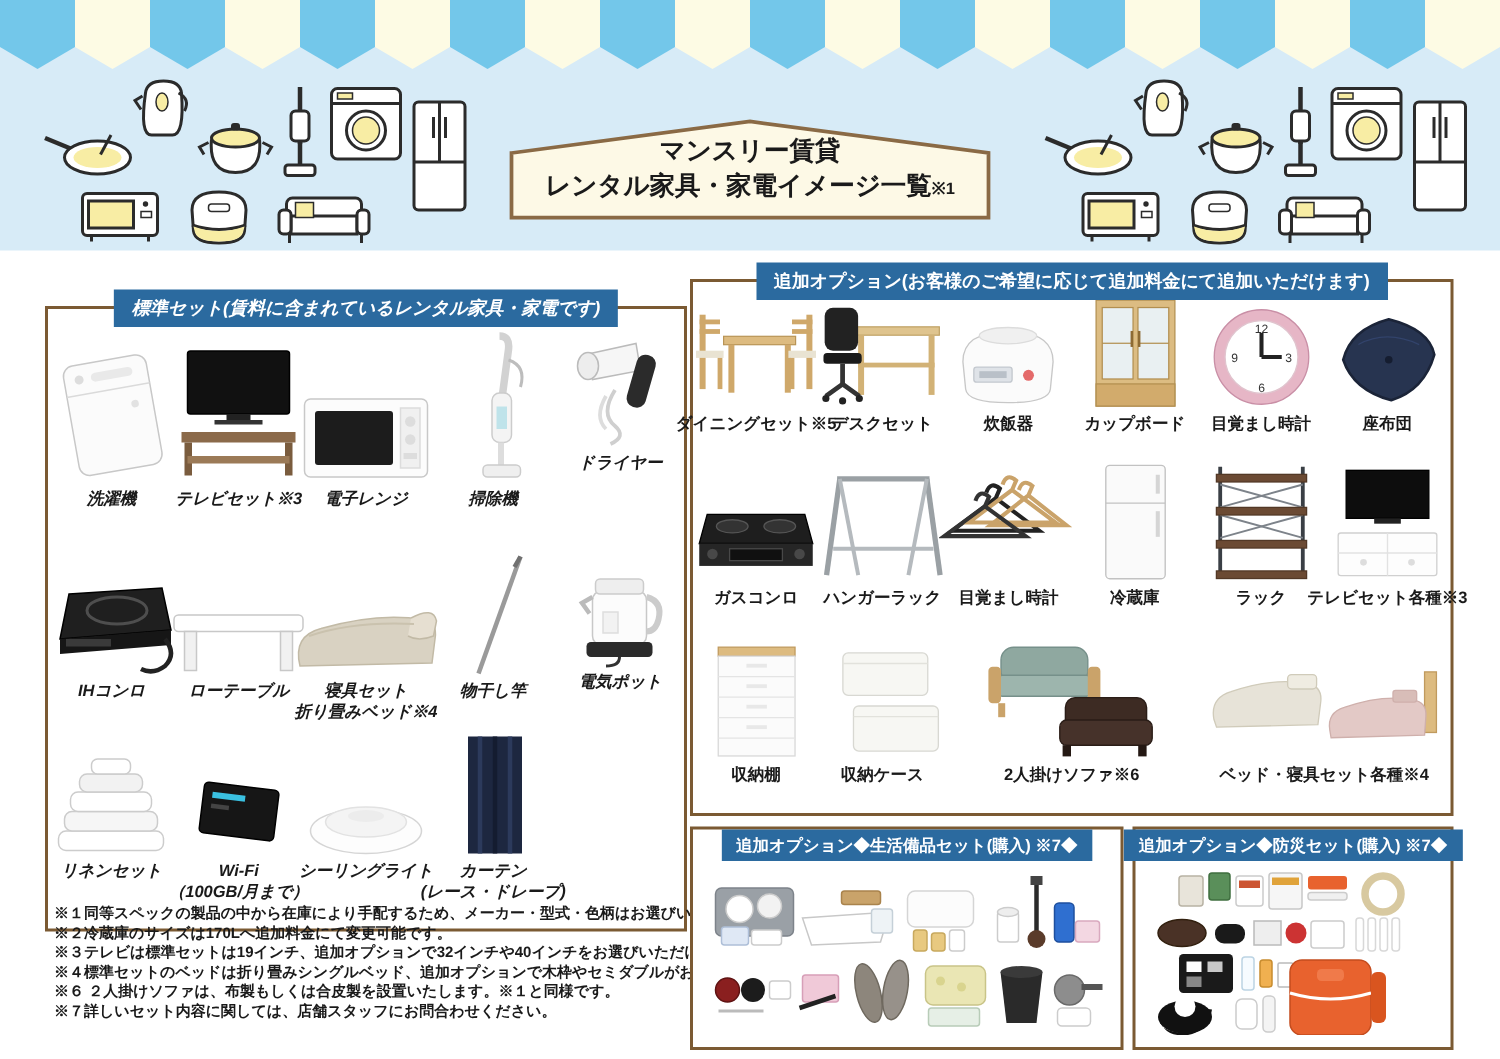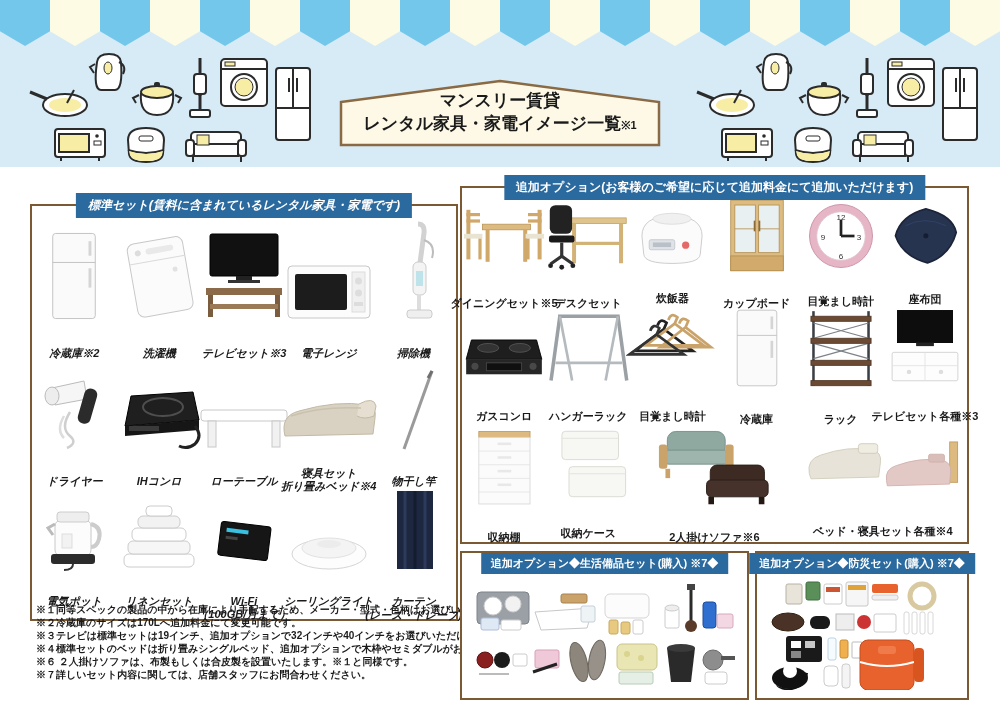--- a/index.html
+++ b/index.html
@@ -24,21 +24,21 @@
   
   .panel{position:absolute;background:#fff;border:2px solid #7b5a33;}
   .panel-header{position:absolute;top:-13px;left:50%;transform:translateX(-50%);
       background:#2b6a9f;color:#fff;font-weight:bold;font-size:12px;
       padding:4px 12px;white-space:nowrap;}
   .std-panel{left:30px;top:204px;width:424px;height:413px;font-style:italic;}
   .opt-panel{left:460px;top:186px;width:505px;height:354px;}
   .grid{display:grid;}
   .std-grid{grid-template-columns:repeat(5,1fr);grid-template-rows:152px 126px 128px;padding-top:10px;}
   .opt-grid{grid-template-columns:repeat(6,1fr);grid-template-rows:106px 118px 112px;padding-top:12px;}
-  .cell{display:flex;flex-direction:column;align-items:center;min-width:0;gap:20px;}
+  .cell{display:flex;flex-direction:column;align-items:center;min-width:0;}
   .span2{grid-column:span 2;}
   .img{display:flex;align-items:flex-end;justify-content:center;}
   .h112{height:108px;} .h84{height:84px;} .h82{height:78px;}
   .h78{height:74px;} .h88{height:84px;}
   .lbl{font-size:11px;font-weight:bold;text-align:center;line-height:1.25;margin-top:3px;white-space:nowrap;}
   .lbl span{display:block;}
   
   .footnotes{position:absolute;left:36px;top:604px;width:430px;font-size:10px;
       font-weight:bold;line-height:12.9px;}
   .footnotes div{white-space:nowrap;}
@@ -253,33 +253,20 @@
       <div class="l1">マンスリー賃貸</div>
       <div class="l2"><span style="display:inline">レンタル家具・家電イメージ一覧</span><span style="display:inline" class="note">※1</span></div>
     </div>
   </div>
 </div>
 
 <section class="panel std-panel">
   <div class="panel-header">標準セット(賃料に含まれているレンタル家具・家電です)</div>
   <div class="grid std-grid">
 
-    <div class="cell">
-      <div class="img h112">
-          <svg width="58" height="96" viewBox="0 0 60 96">
-            <rect x="8" y="4" width="44" height="88" rx="3" fill="#fafafa" stroke="#c2c2c2"></rect>
-            <line x1="8" y1="34" x2="52" y2="34" stroke="#c2c2c2"></line>
-            <rect x="45" y="12" width="3" height="15" fill="#d5d5d5"></rect>
-            <rect x="45" y="40" width="3" height="20" fill="#d5d5d5"></rect>
-          </svg>
-        </div>
-      <div class="lbl">
-          <span>冷蔵庫※2</span>
-        </div>
-    </div>
 
     <div class="cell">
       <div class="img h112">
           <svg width="82" height="96" viewBox="0 0 82 96">
             <g transform="rotate(-10 41 48)">
               <rect x="14" y="12" width="56" height="74" rx="7" fill="#fbfbfb" stroke="#c8c8c8"></rect>
               <line x1="14" y1="32" x2="70" y2="32" stroke="#dadada"></line>
               <circle cx="24" cy="22" r="3" fill="#ddd"></circle>
               <rect x="32" y="19" width="28" height="6" rx="3" fill="#e9e9e9"></rect>
               <circle cx="58" cy="44" r="2.5" fill="#e2e2e2"></circle>

